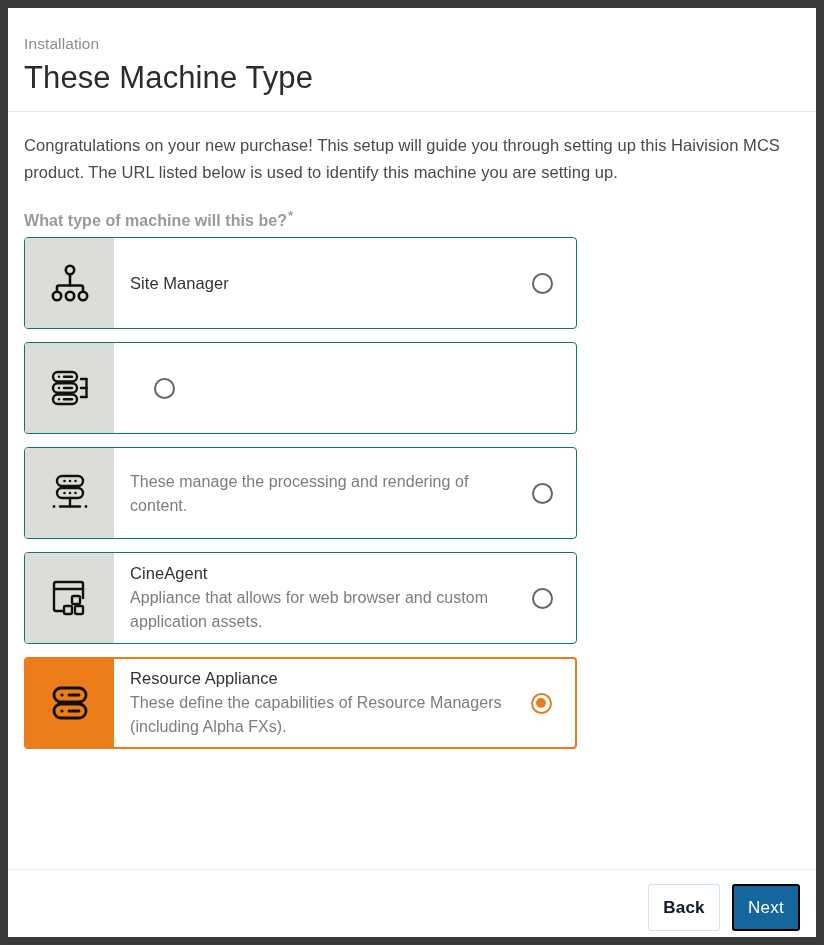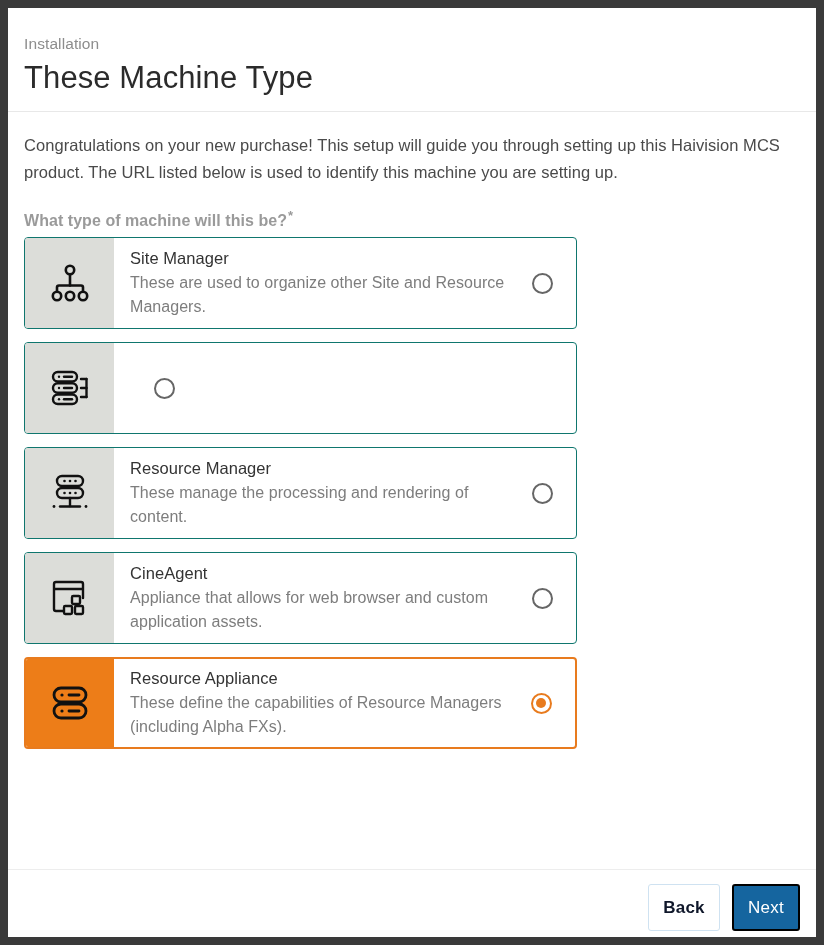--- a/index.html
+++ b/index.html
@@ -238,21 +238,20 @@
                 <circle cx="22" cy="35" r="4.2"></circle>
                 <circle cx="35" cy="35" r="4.2"></circle>
                 <path d="M22 13.2 V24.5" stroke-linecap="round"></path>
                 <path d="M9 30.8 V26.5 Q9 24.5 11 24.5 H33 Q35 24.5 35 26.5 V30.8" stroke-linecap="round"></path>
               </svg>
             </span>
           </div>
           <div class="card-body">
             <div class="card-text">
               <div class="card-title">Site Manager</div>
-              <div class="card-desc">These are used to organize other Site and Resource Managers.</div>
             </div>
             <div class="radio-wrap">
               <span class="radio"></span>
             </div>
           </div>
         </div>
 
         <div class="option-card">
           <div class="icon-panel">
             <span>
@@ -292,21 +291,20 @@
                 <circle cx="27.5" cy="22" r="1.3" fill="#111" stroke="none"></circle>
                 <path d="M22 27 V35" stroke-linecap="round"></path>
                 <path d="M12 35.5 H32" stroke-linecap="round"></path>
                 <circle cx="6" cy="35.5" r="1.4" fill="#111" stroke="none"></circle>
                 <circle cx="38" cy="35.5" r="1.4" fill="#111" stroke="none"></circle>
               </svg>
             </span>
           </div>
           <div class="card-body">
             <div class="card-text">
-              <div class="card-title">Resource Manager</div>
               <div class="card-desc">These manage the processing and rendering of content.</div>
             </div>
             <div class="radio-wrap">
               <span class="radio"></span>
             </div>
           </div>
         </div>
 
         <div class="option-card">
           <div class="icon-panel">

